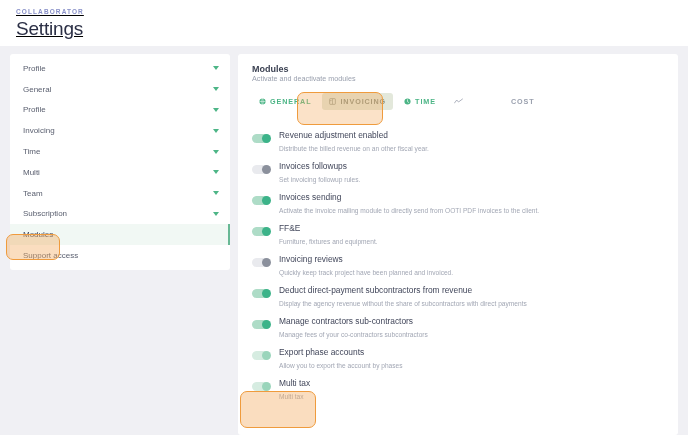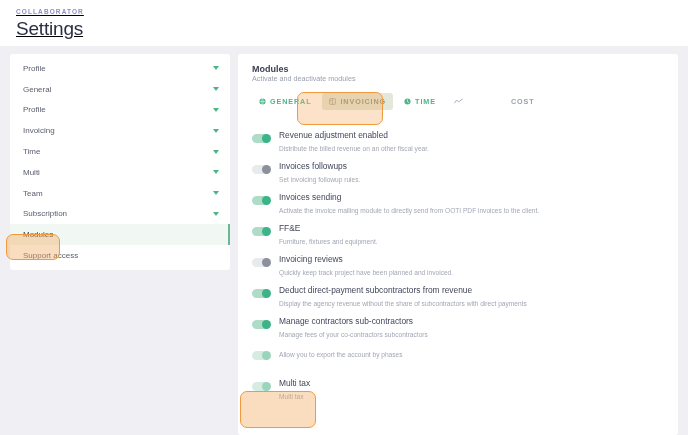--- a/index.html
+++ b/index.html
@@ -319,20 +319,21 @@
             <div class="row-text">
               <div class="row-label">Manage contractors sub-contractors</div>
               <div class="row-desc">Manage fees of your co-contractors subcontractors</div>
             </div>
           </div>
           <div class="row">
             <div class="toggle faded">
               <div class="knob"></div>
             </div>
             <div class="row-text">
+              <div class="row-label">Export phase accounts</div>
               <div class="row-desc">Allow you to export the account by phases</div>
             </div>
           </div>
           <div class="row">
             <div class="toggle faded">
               <div class="knob"></div>
             </div>
             <div class="row-text">
               <div class="row-label">Multi tax</div>
               <div class="row-desc">Multi tax</div>

